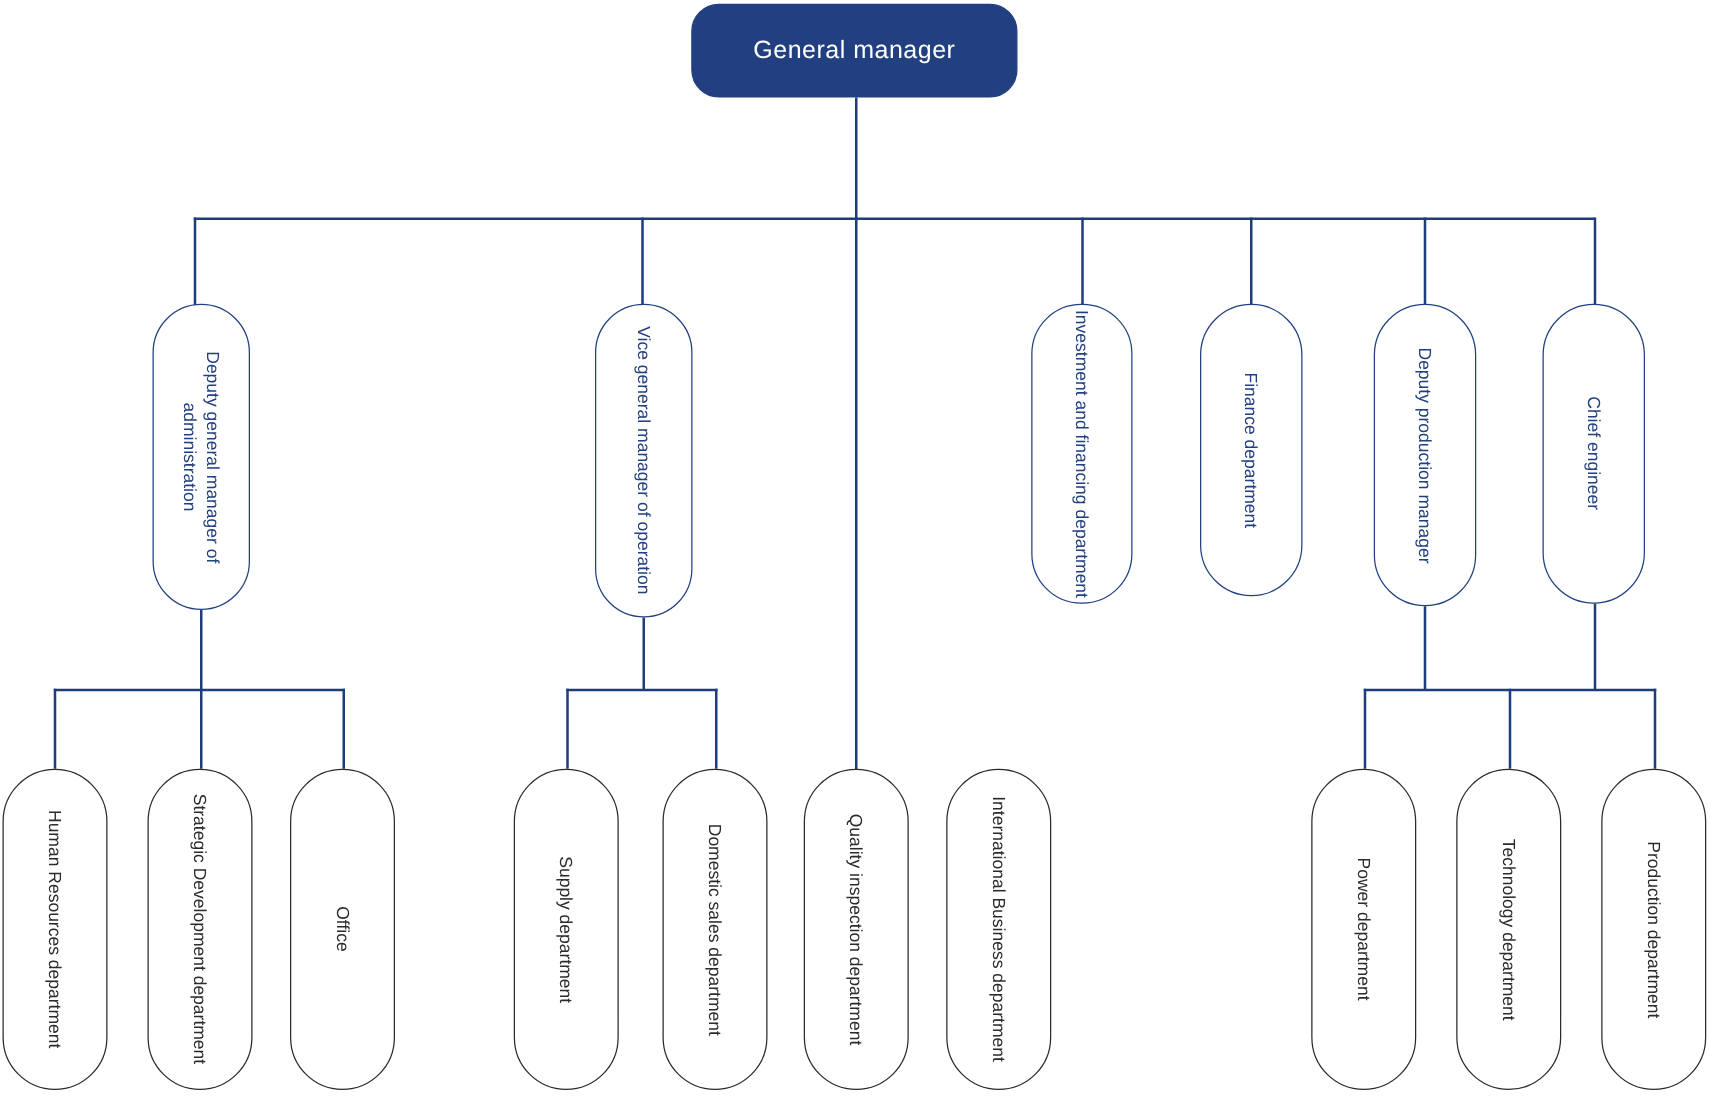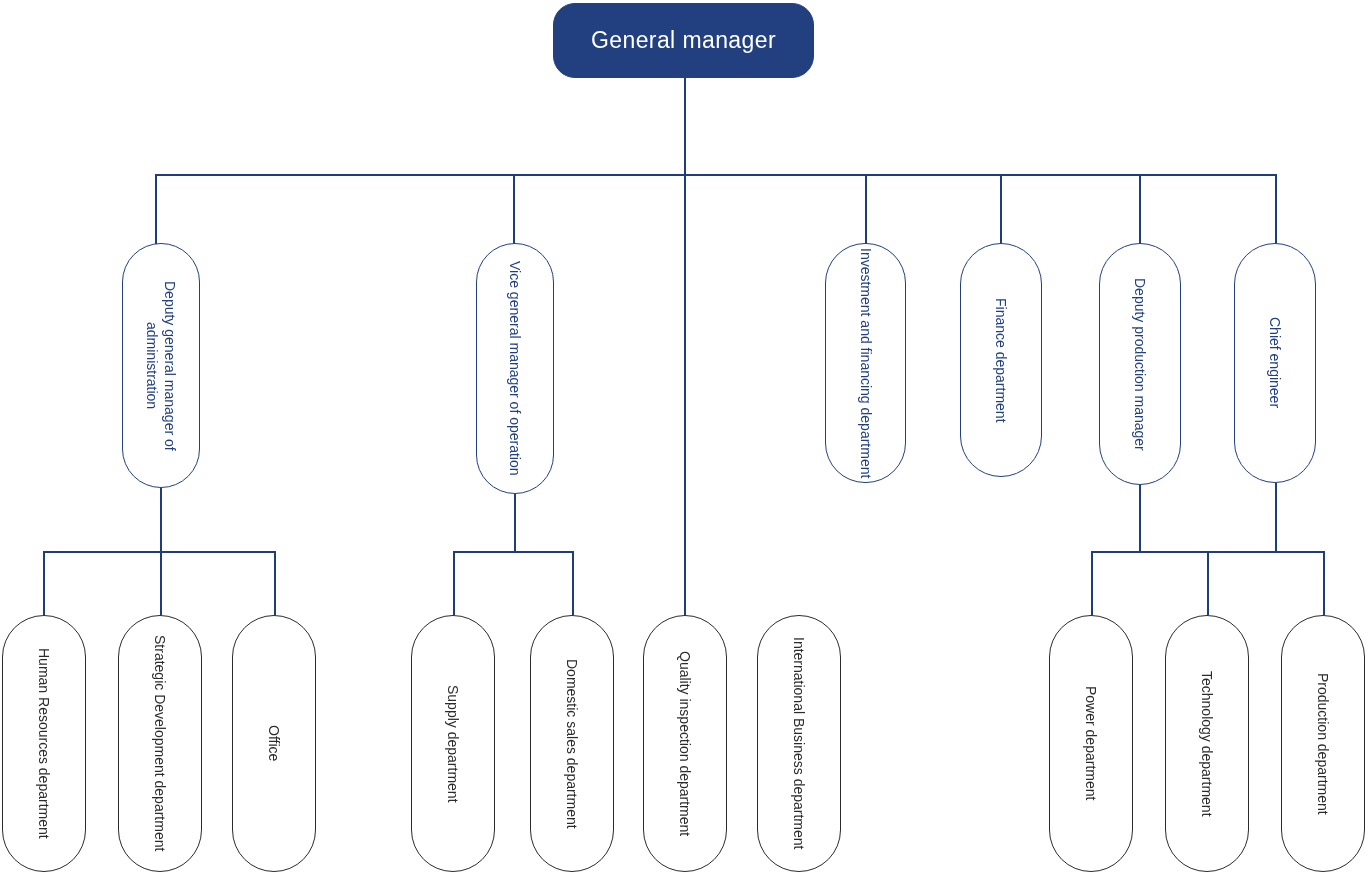--- a/index.html
+++ b/index.html
@@ -36,21 +36,21 @@
     justify-content: center;
     text-align: center;
   }
 
   
   .node-root {
     background: #22407f;
     border: 1px solid #22407f;
     border-radius: 22px;
     color: #ffffff;
-    font-size: 23px;
+    font-size: 20px;
     letter-spacing: 0.4px;
   }
   .node-root .node-label {
     white-space: nowrap;
   }
 
   
   .node-l2 {
     background: #ffffff;
     border: 1.6px solid #22407f;

